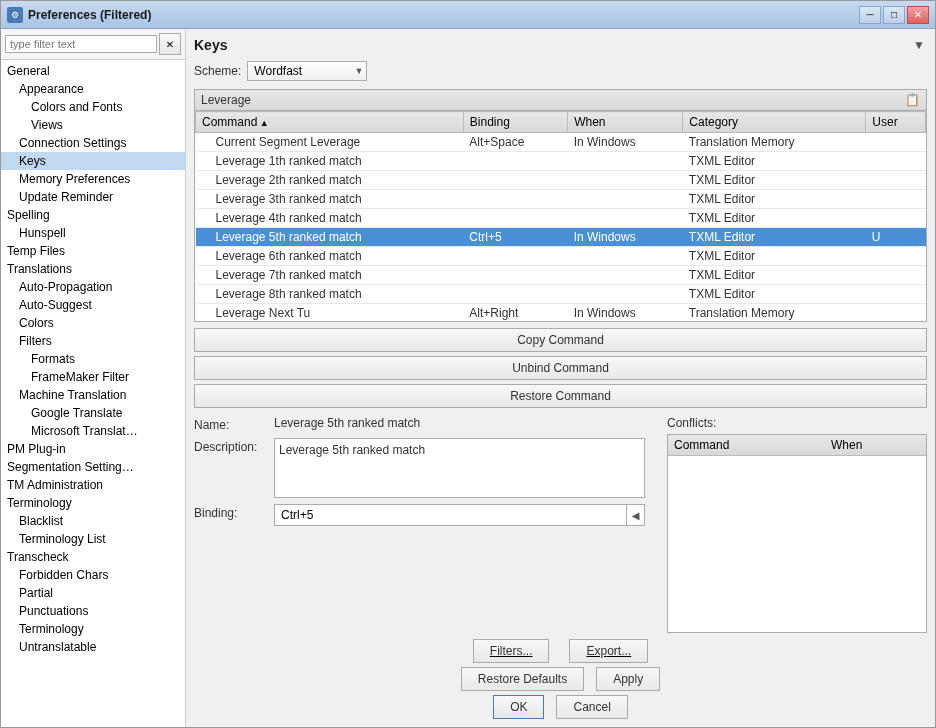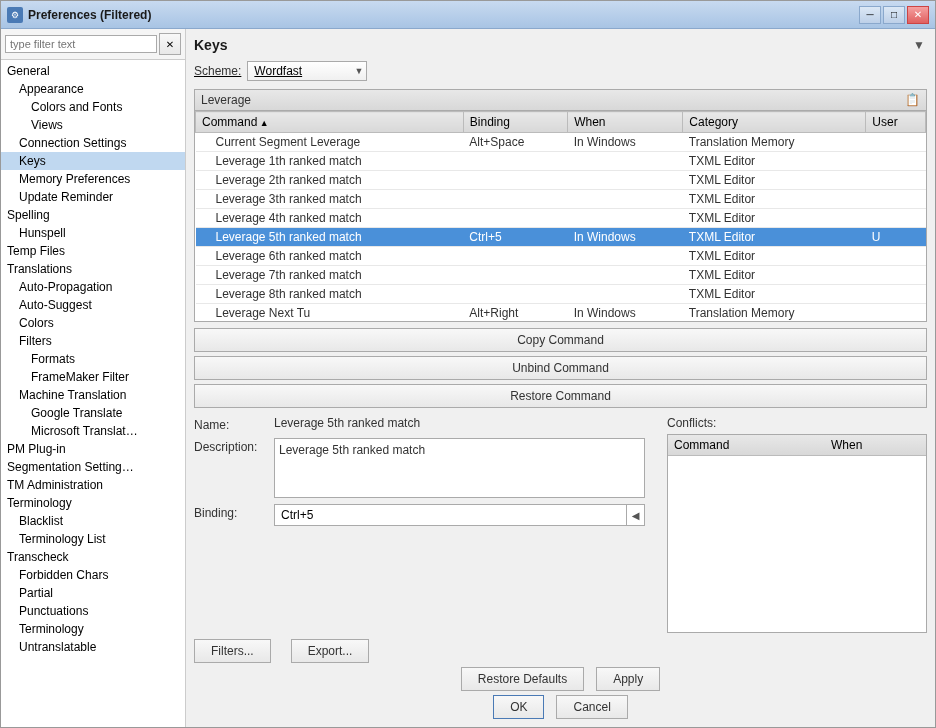--- a/index.html
+++ b/index.html
@@ -161,21 +161,20 @@
       display: flex;
       align-items: center;
       justify-content: center;
       color: #555;
     }
     
     .scheme-row {
       display: flex;
       align-items: center;
       margin-bottom: 8px;
-      text-decoration: underline;
     }
     
     .scheme-label {
       margin-right: 6px;
       color: #333;
     }
     
     .scheme-select {
       border: 1px solid #aaa;
       padding: 2px 20px 2px 6px;
@@ -386,22 +385,23 @@
     
     .bottom-section {
       display: flex;
       flex-direction: column;
       gap: 4px;
       margin-top: 6px;
     }
     
     .bottom-row-1 {
       display: flex;
-      justify-content: flex-start;
+      justify-content: center;
       gap: 20px;
+      text-decoration: underline;
     }
     
     .bottom-row-2 {
       display: flex;
       justify-content: center;
       gap: 12px;
     }
     
     .bottom-btn {
       padding: 4px 16px;

